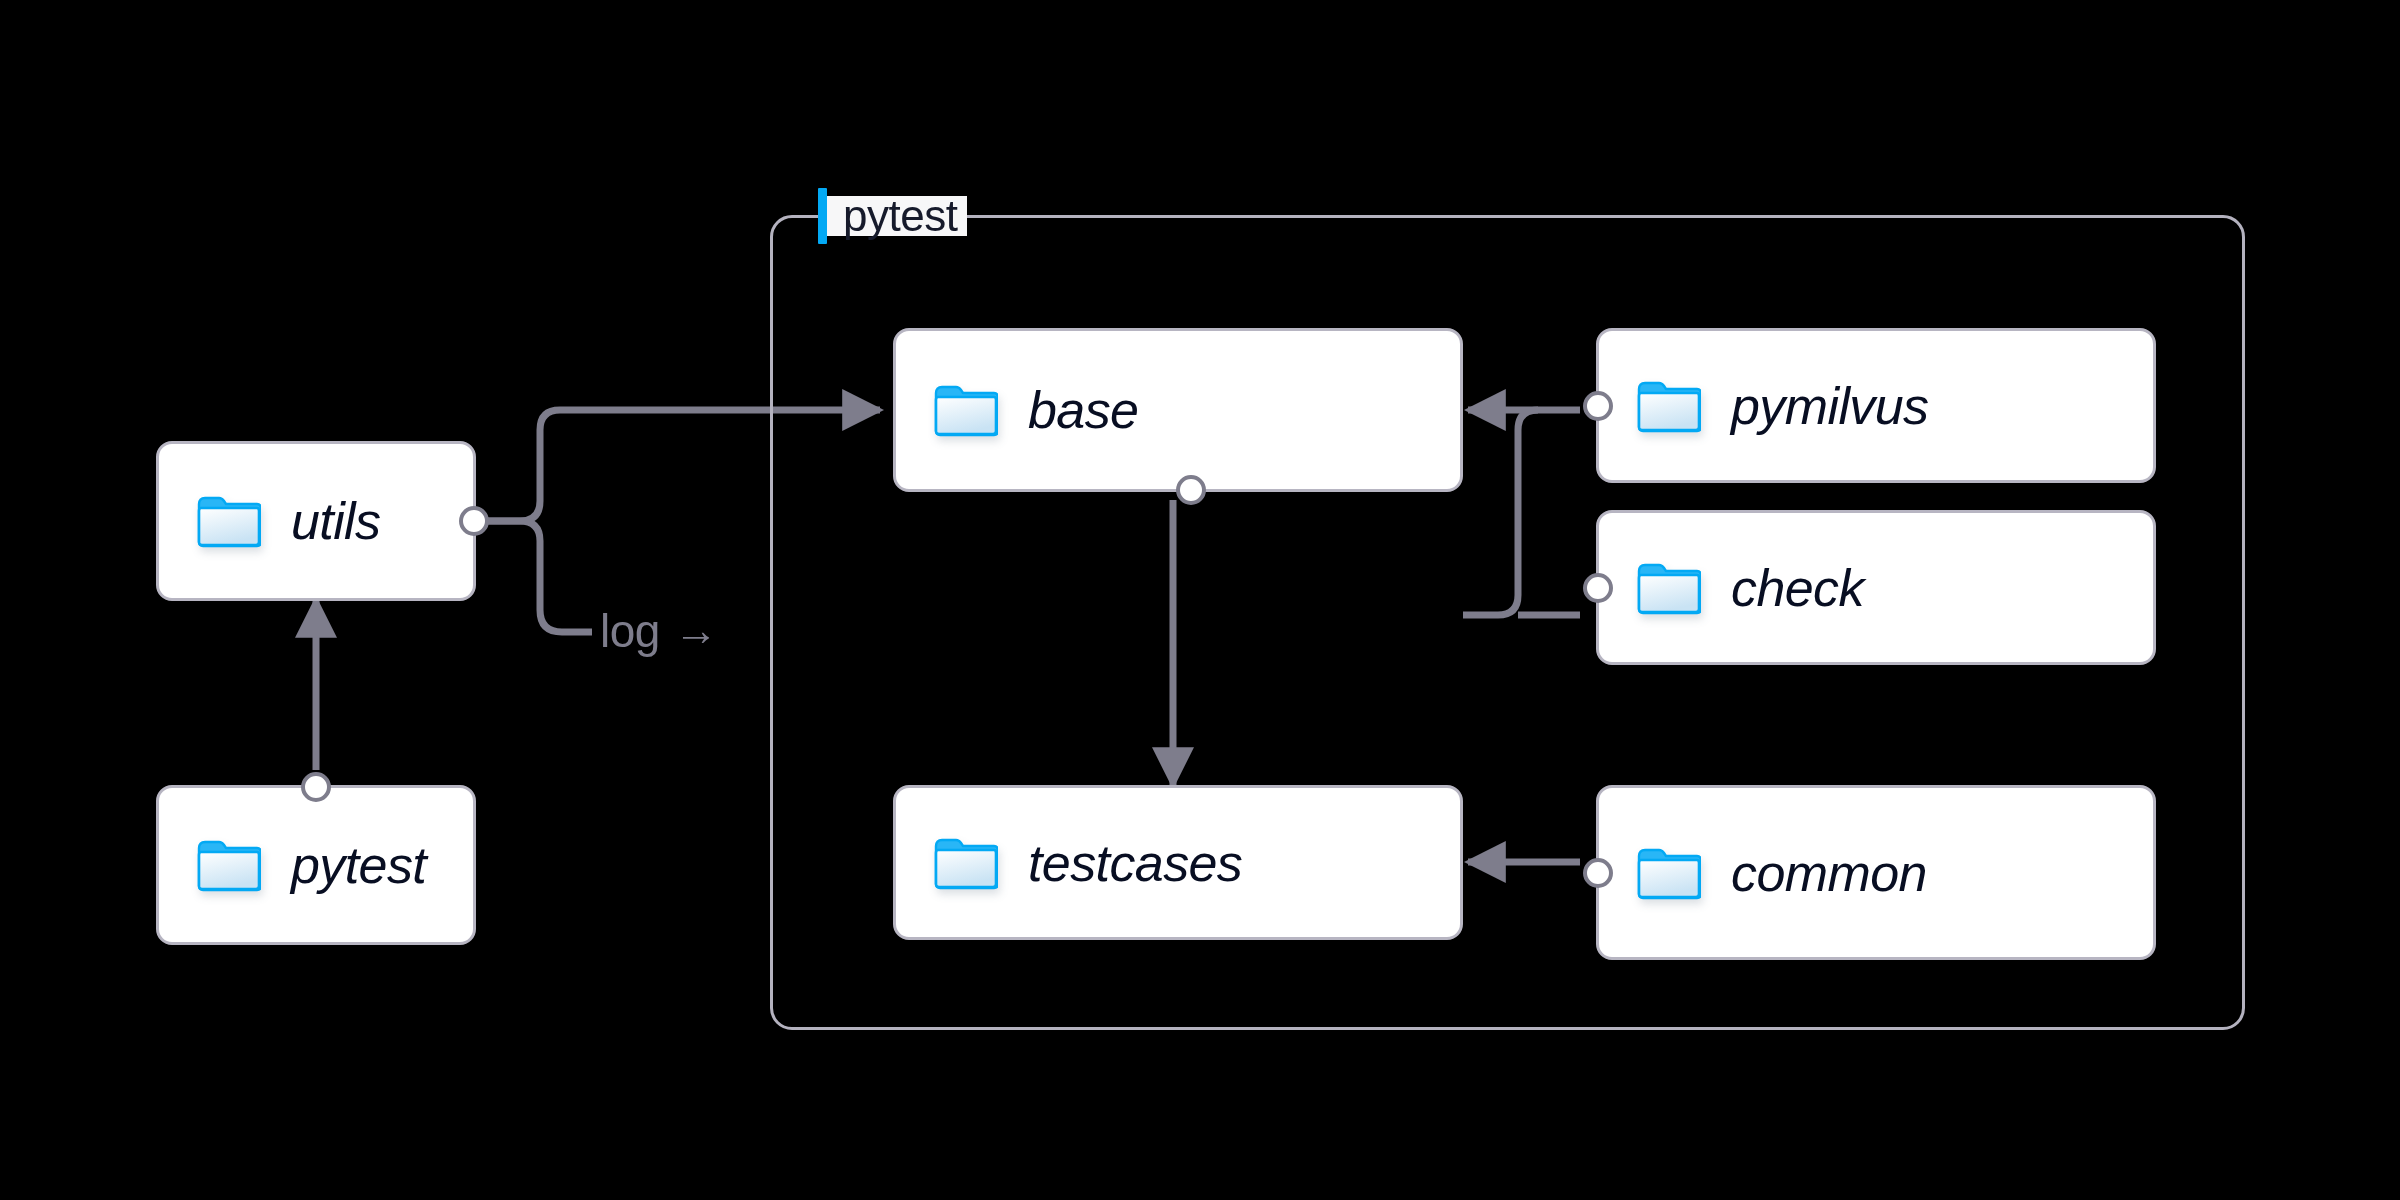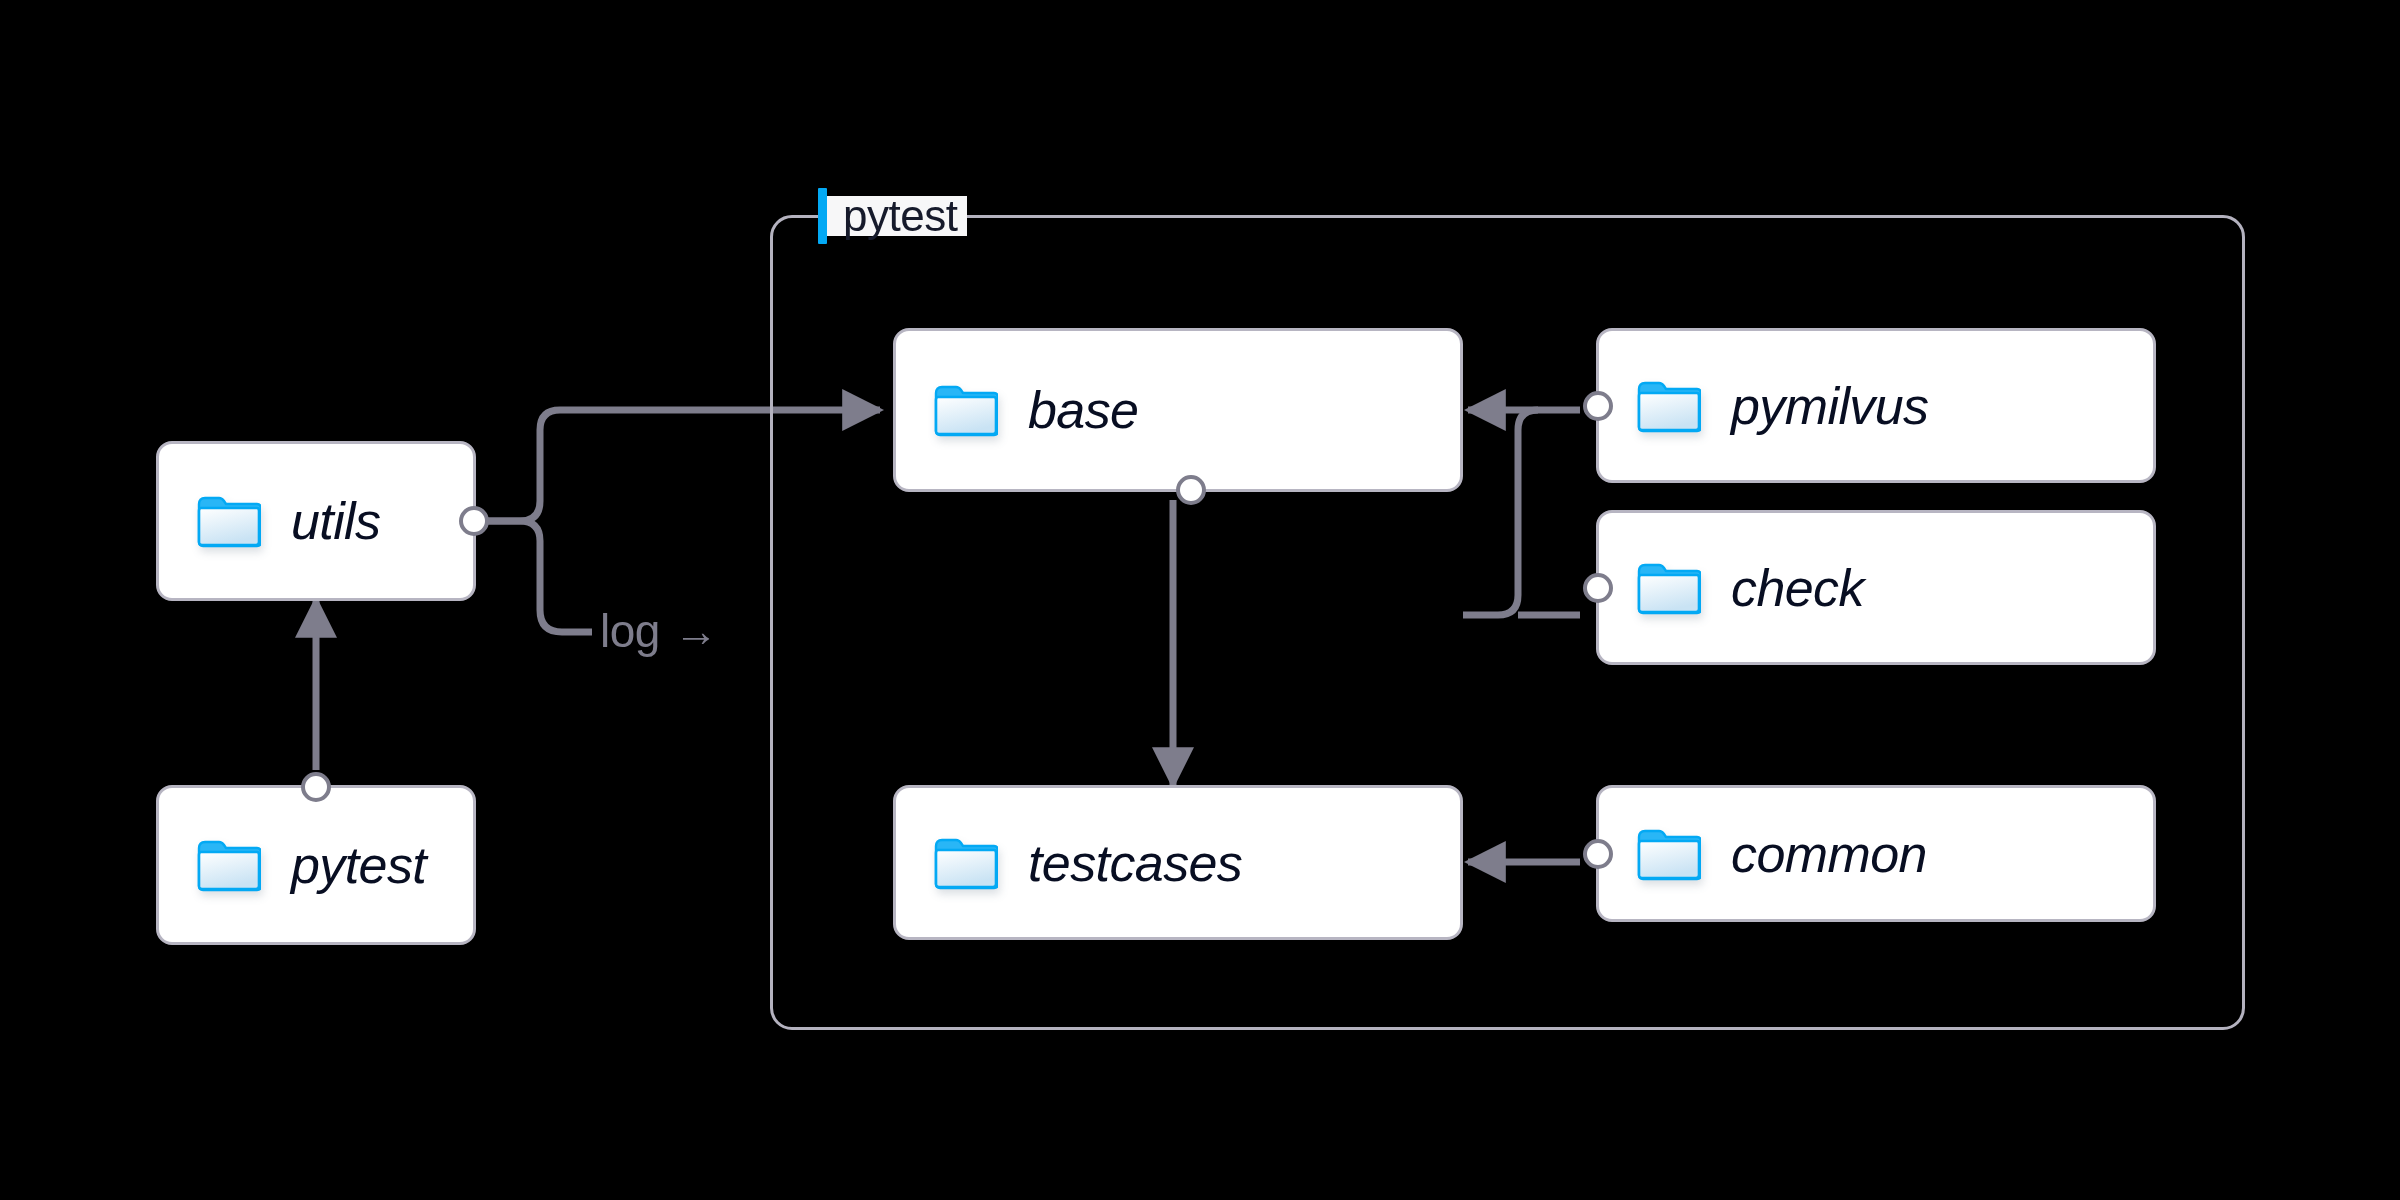--- a/index.html
+++ b/index.html
@@ -106,21 +106,21 @@
 
   
   .edge-label {
     position: absolute;
     font-size: 46px;
     color: #7e7d8c;
     letter-spacing: -0.5px;
     white-space: nowrap;
     line-height: 1;
     display: flex;
-    align-items: center;
+    align-items: flex-start;
     gap: 14px;
   }
   .edge-arrow-glyph {
     font-size: 44px;
     color: #7e7d8c;
     line-height: 1;
   }
 </style>
 </head>
 <body>
@@ -237,21 +237,21 @@
     <span class="folder-icon">
       <svg viewBox="0 0 64 54" width="64" height="54">
         <path d="M2 10 q0-6 6-6 h14 q3 0 5 3 l2 3 h31 q4 0 4 5 v33 q0 4-4 4 H6 q-4 0-4-4 z" fill="#29b6f6" stroke="#03a9f4" stroke-width="2.4" stroke-linejoin="round"></path>
         <path d="M4 14 h56 q2 0 2 3 v31 q0 3-3 3 H5 q-3 0-3-3 V17 q0-3 2-3 z" fill="url(#folderGrad)" stroke="#03a9f4" stroke-width="2.6" stroke-linejoin="round"></path>
       </svg>
     </span>
     <span class="node-label">check</span>
     <span class="port" style="left:-16px; top:50%; transform:translateY(-50%);"></span>
   </div>
 
-  <div class="node" style="left:1596px; top:785px; width:560px; height:137px;">
+  <div class="node" style="left:1596px; top:785px; width:560px; height:175px;">
     <span class="folder-icon">
       <svg viewBox="0 0 64 54" width="64" height="54">
         <path d="M2 10 q0-6 6-6 h14 q3 0 5 3 l2 3 h31 q4 0 4 5 v33 q0 4-4 4 H6 q-4 0-4-4 z" fill="#29b6f6" stroke="#03a9f4" stroke-width="2.4" stroke-linejoin="round"></path>
         <path d="M4 14 h56 q2 0 2 3 v31 q0 3-3 3 H5 q-3 0-3-3 V17 q0-3 2-3 z" fill="url(#folderGrad)" stroke="#03a9f4" stroke-width="2.6" stroke-linejoin="round"></path>
       </svg>
     </span>
     <span class="node-label">common</span>
     <span class="port" style="left:-16px; top:50%; transform:translateY(-50%);"></span>
   </div>
 

